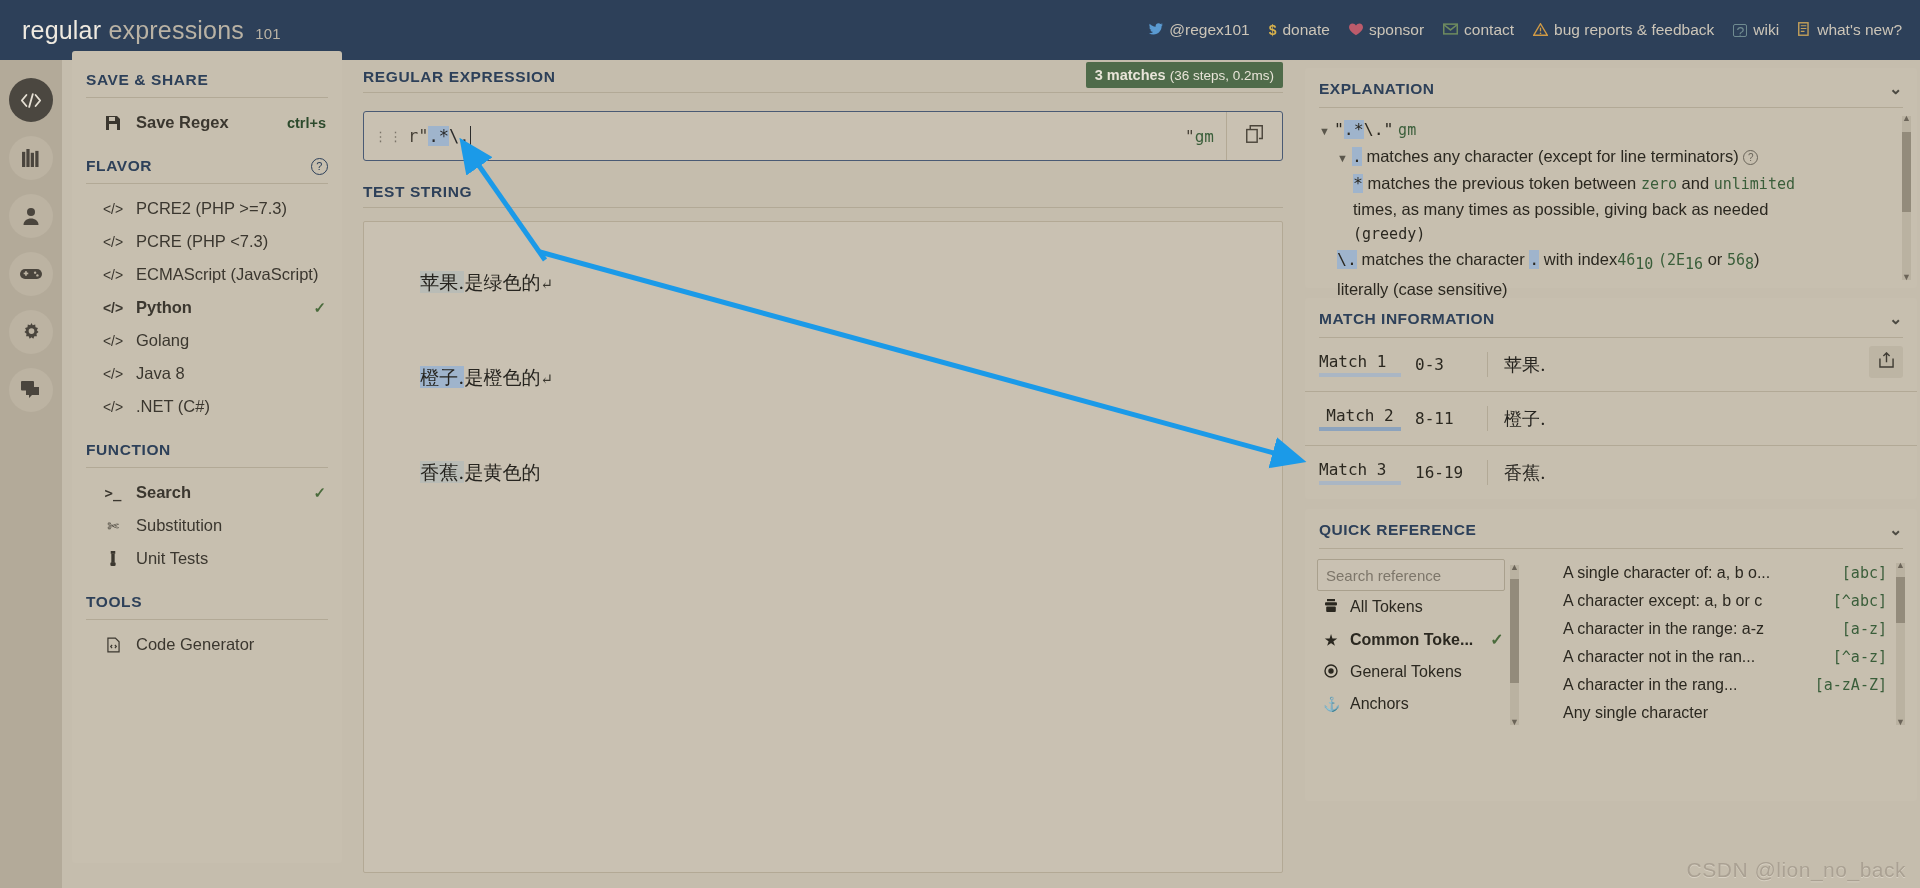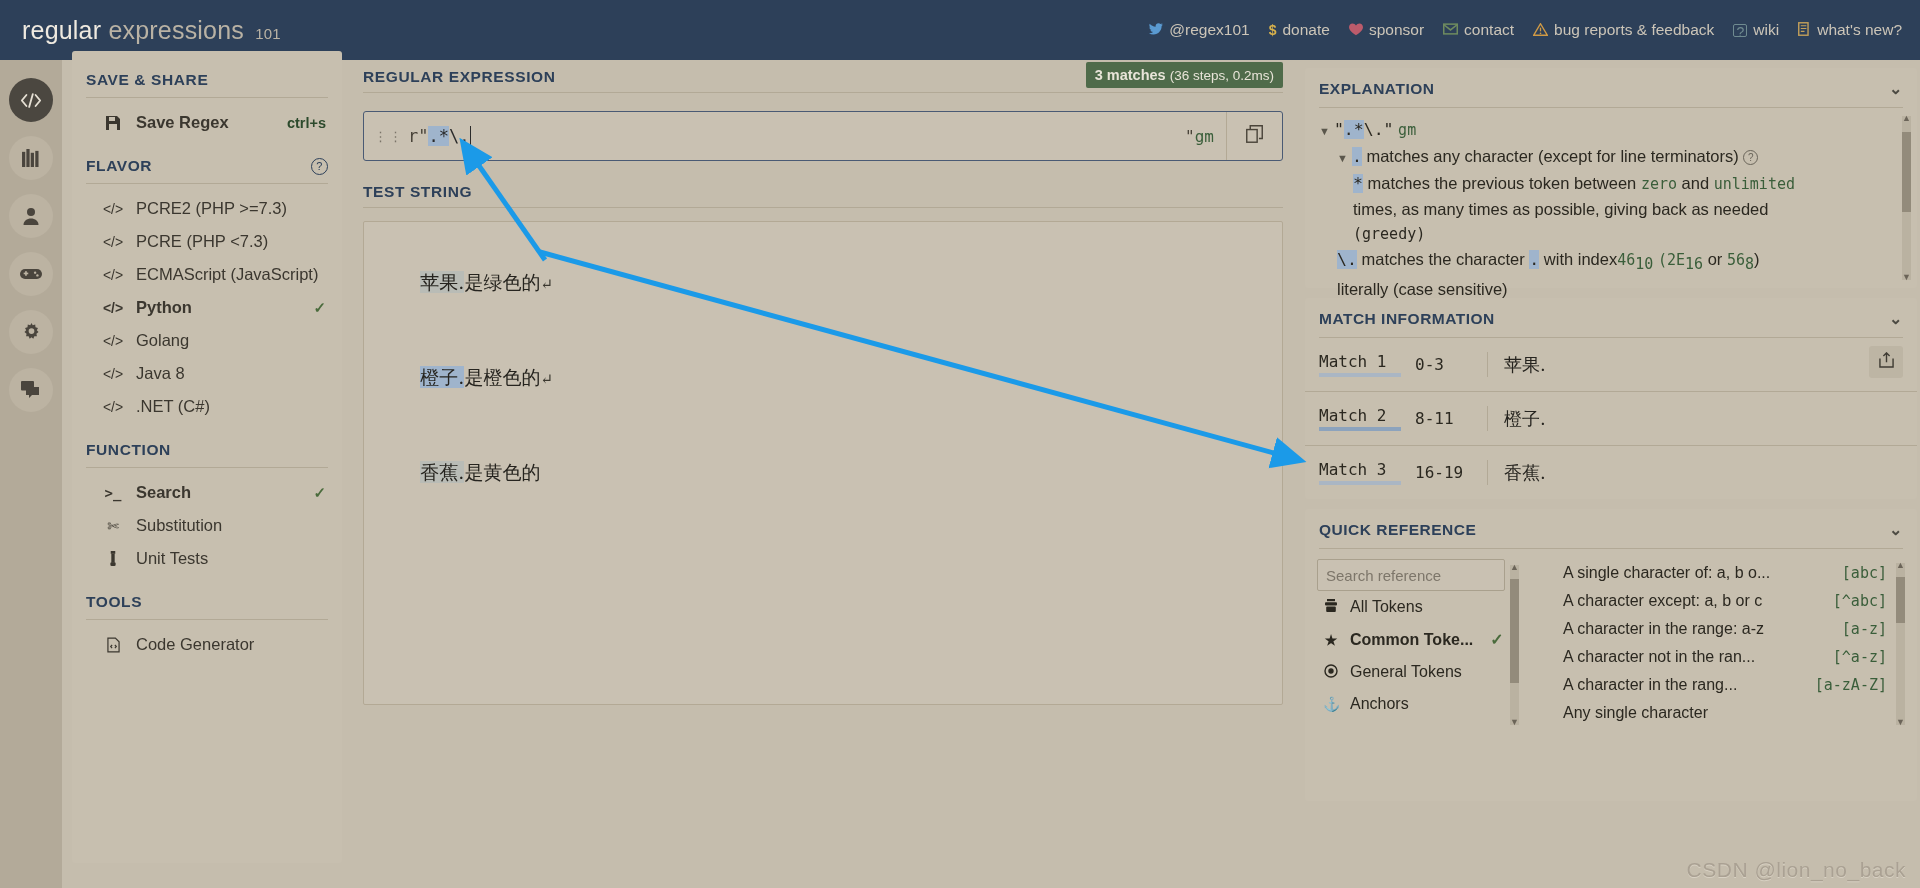--- a/index.html
+++ b/index.html
@@ -110,21 +110,21 @@
   .re-flags { margin-left: auto; color: #3a5e3a; font-size: 16px; padding-right: 12px; }
   .re-flags .quo { color: #4a443a; }
   .re-copy {
     width: 56px; height: 100%; border-left: 1px solid #b3a995;
     display: flex; align-items: center; justify-content: center; color: #4a443a;
   }
 
   .ts-head { margin-top: 22px; height: 26px; }
   .ts-rule { height: 1px; background: #b2a996; margin-top: 6px; }
   .ts-box {
-    margin-top: 12px; height: 484px; background: #c9c1b2;
+    margin-top: 12px; height: 652px; background: #c9c1b2;
     border: 1px solid #b3a995; border-radius: 2px;
     padding: 14px 0 0 8px;
     font-family: "DejaVu Serif", serif; font-size: 19px; color: #26241f; line-height: 31px;
   }
   .ts-line { white-space: pre; }
   .m-lite { background: #b9bcb6; }
   .m-blue { background: #9fb4cc; }
   .pilcrow { color: #3b382f; font-size: 15px; }
 
   
@@ -161,21 +161,21 @@
   
   .mrow {
     display: flex; align-items: center; padding: 14px 14px 14px 14px;
     position: relative;
   }
   .mrow + .mrow { border-top: 1px solid #b2a996; }
   .mlabel {
     font-family: "DejaVu Sans Mono", monospace; font-size: 16px; color: #2b2820;
     border-bottom: 4px solid #aab6c4; padding-bottom: 2px; width: 82px;
   }
-  .mlabel.strong { border-bottom-color: #8ca3bd; }
+  .mlabel.strong { border-bottom-color: #8ca3bd; text-align: center; }
   .mrange { font-family: "DejaVu Sans Mono", monospace; font-size: 16px; color: #2b2820; width: 72px; margin-left: 14px; }
   .msep { width: 1px; background: #b2a996; align-self: stretch; margin-right: 16px; }
   .mtext { font-family: "DejaVu Serif", serif; font-size: 18px; color: #26241f; }
   .share-btn {
     position: absolute; right: 14px; top: 8px; width: 34px; height: 32px;
     background: #bdb5a4; border-radius: 3px; display: flex;
     align-items: center; justify-content: center; color: #3f3b33;
   }
 
   

